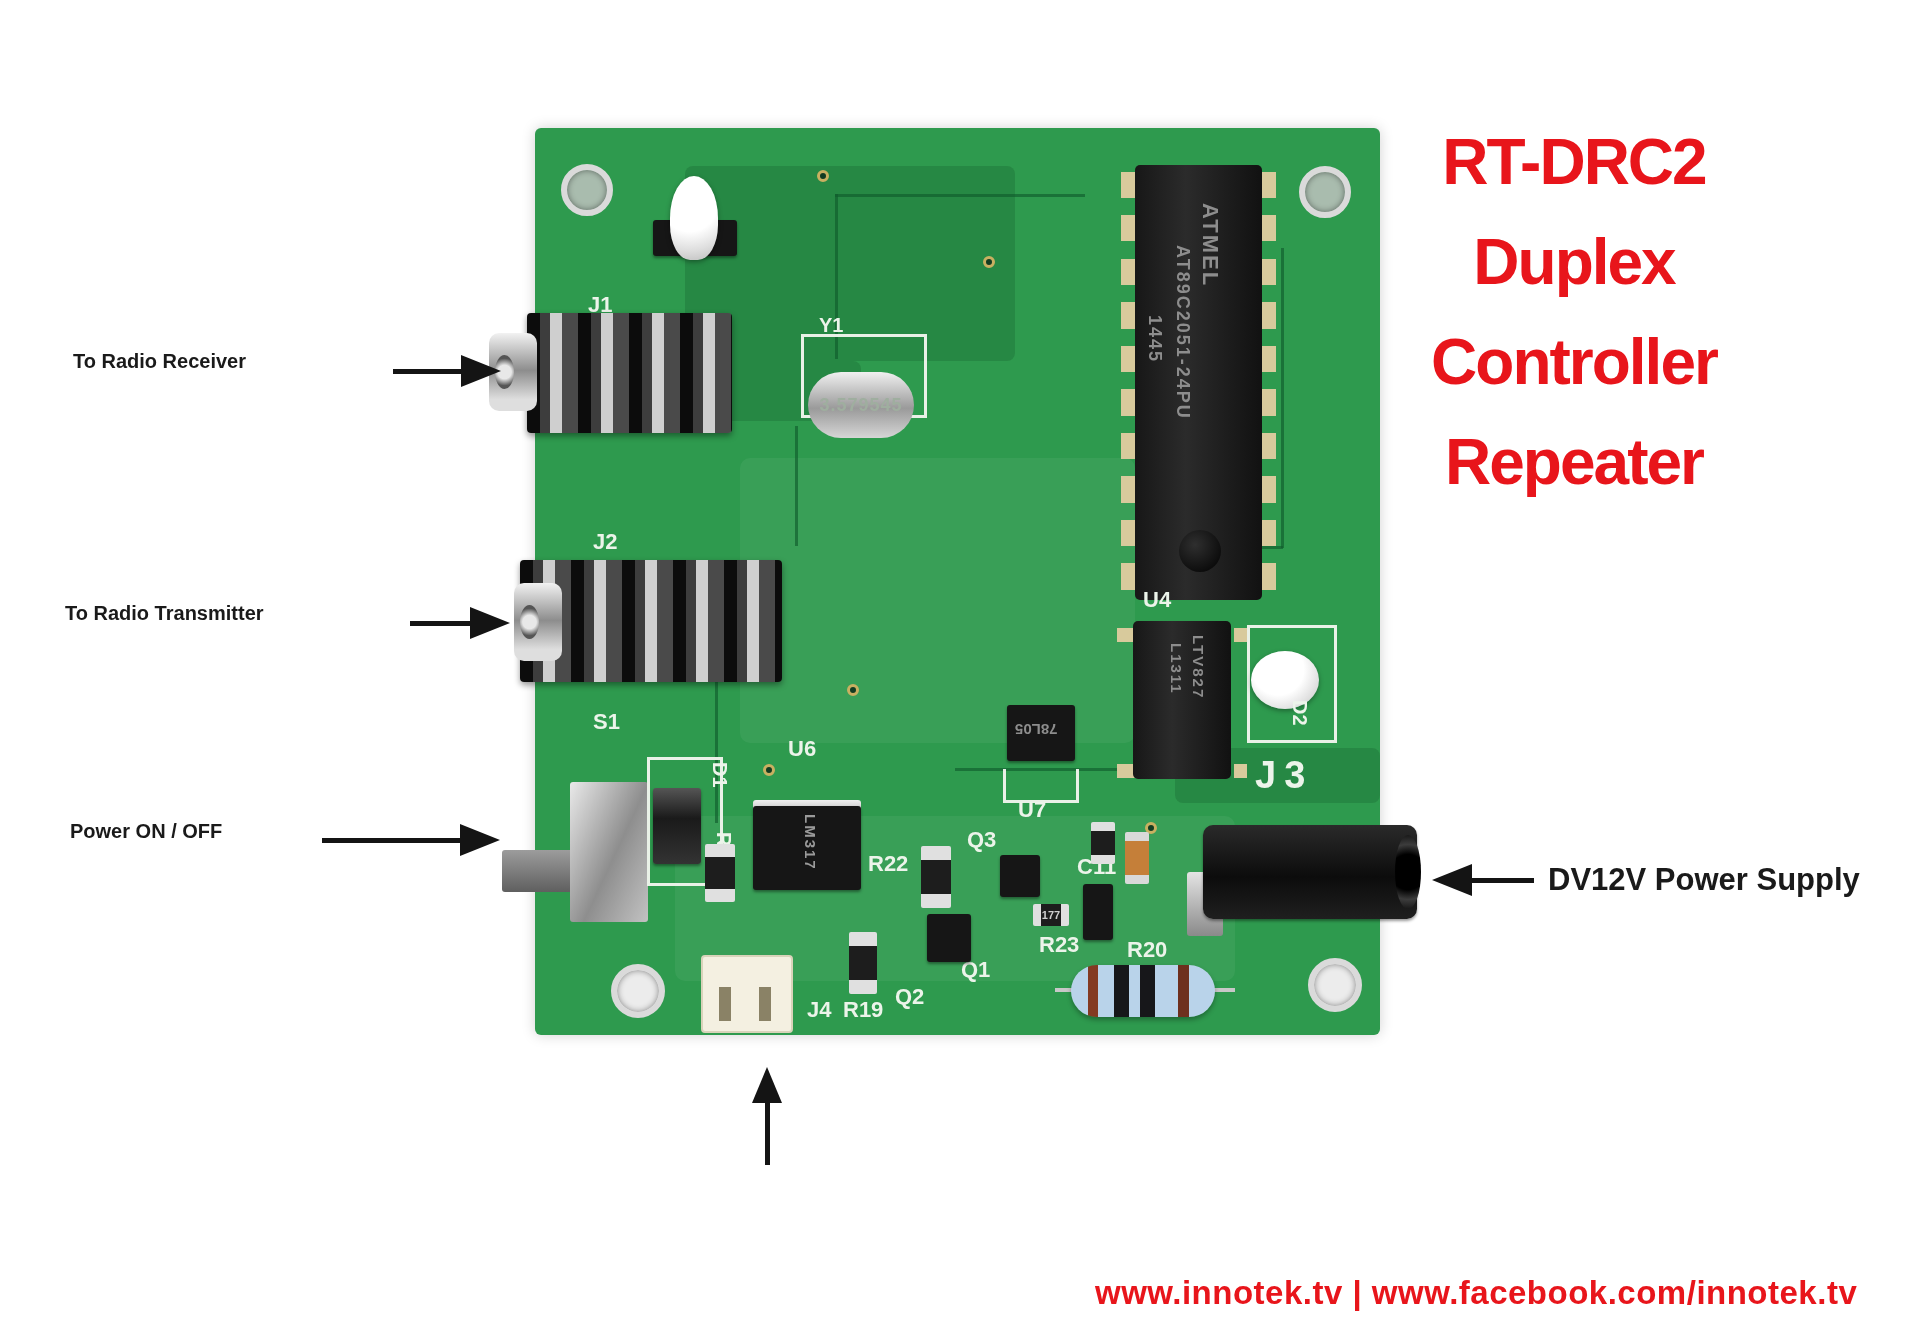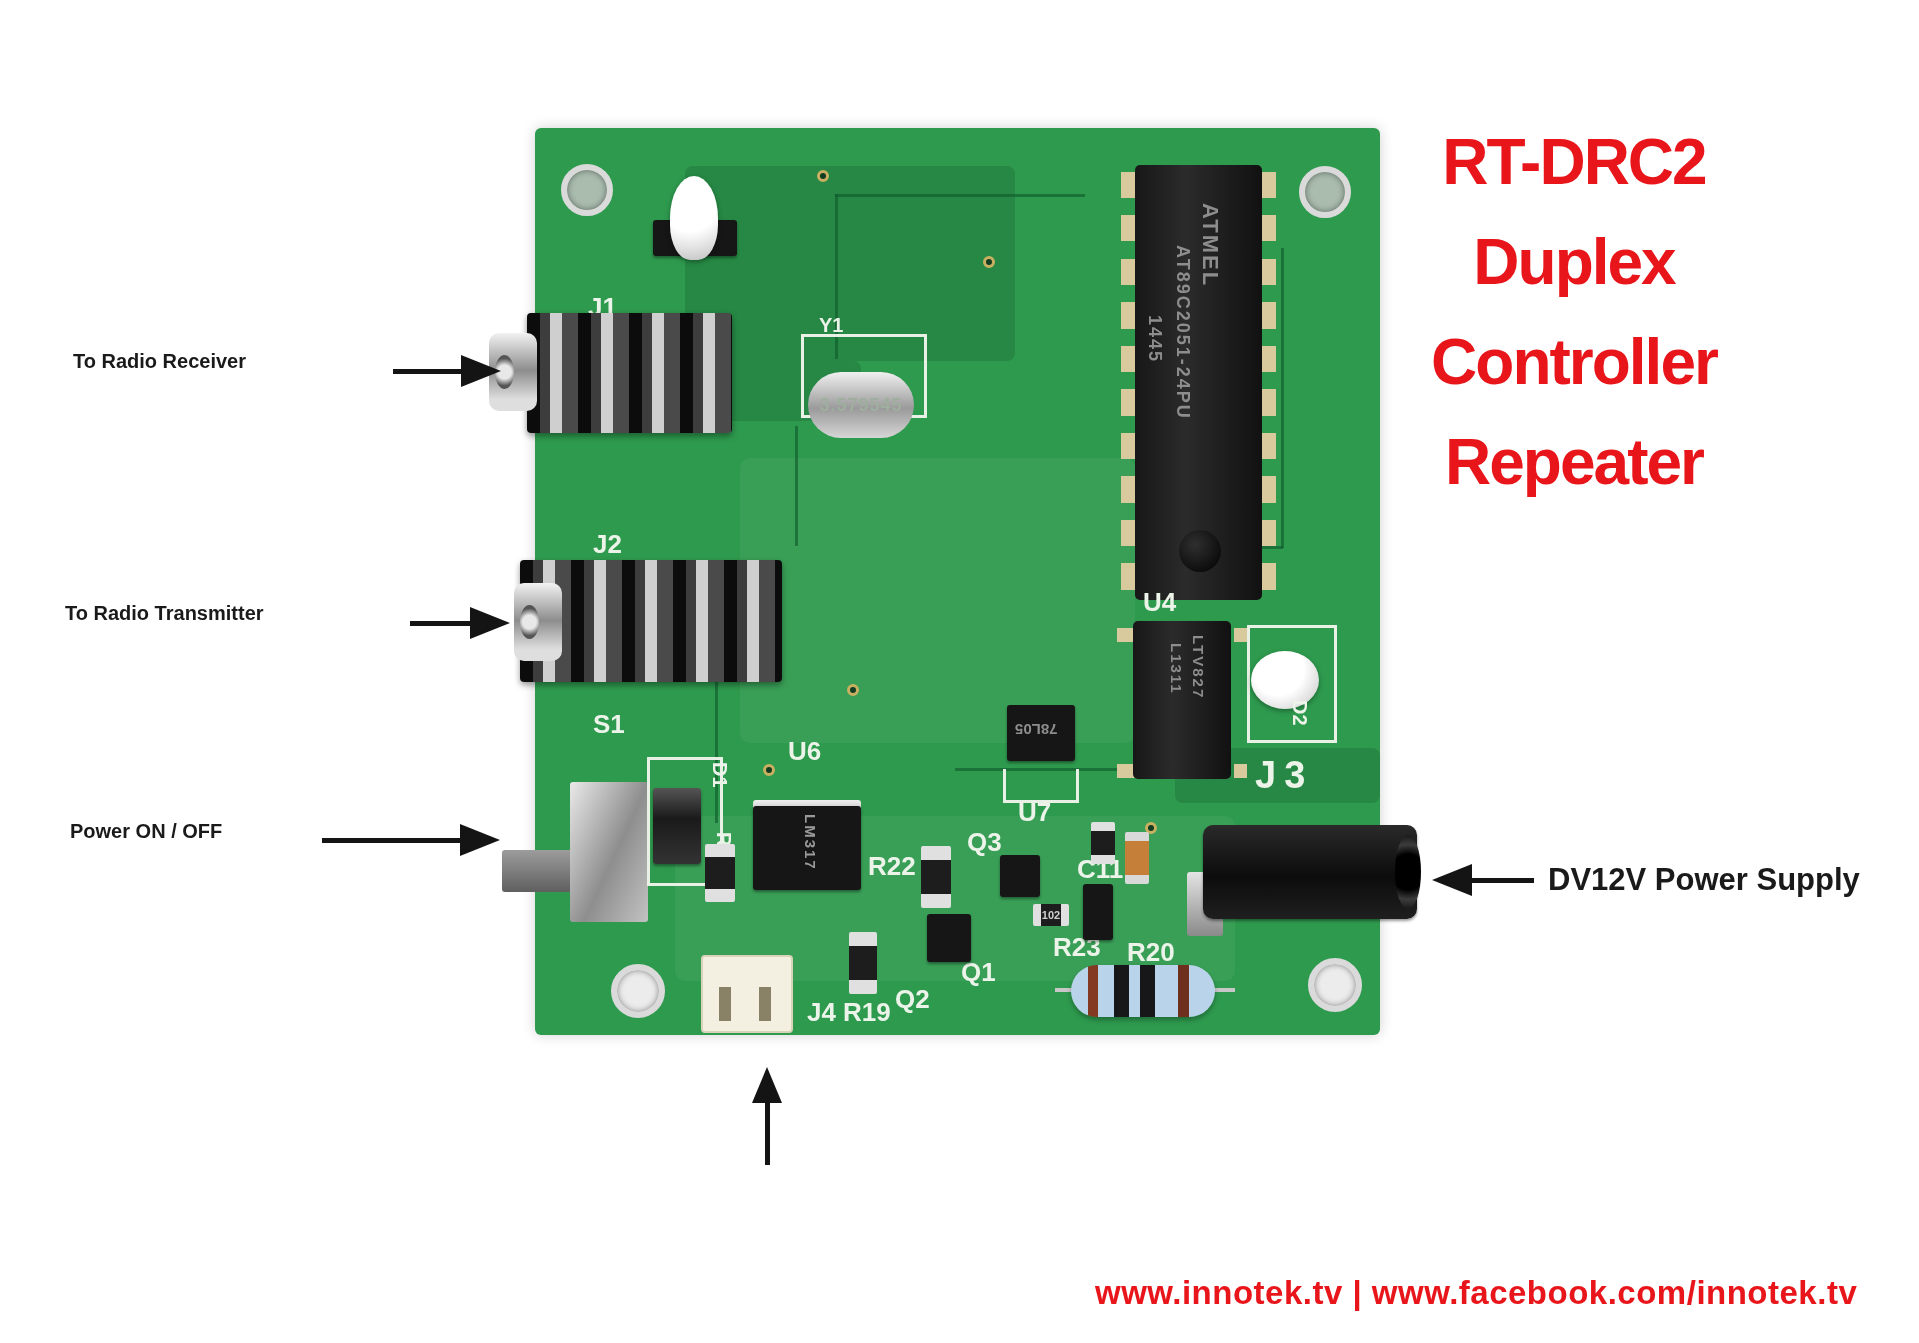--- a/index.html
+++ b/index.html
@@ -25,21 +25,21 @@
        border-radius:6px;box-shadow:0 0 14px rgba(0,0,0,.18);}
   .pour-d{position:absolute;background:rgba(0,45,16,.16);border-radius:8px;}
   .pour-l{position:absolute;background:rgba(255,255,255,.055);border-radius:10px;}
   .trace{position:absolute;background:rgba(16,92,44,.65);}
   .via{position:absolute;width:12px;height:12px;border-radius:50%;
        background:#123c22;border:3px solid #c9b061;box-sizing:border-box;}
   .hole{position:absolute;border-radius:50%;background:#a9bcae;border:6px solid #dadada;
         box-sizing:border-box;box-shadow:inset 0 0 6px rgba(0,0,0,.45);}
   .hole.bright{background:#ececec;}
   
-  .silk{position:absolute;color:#ecf4ea;font-weight:700;font-size:26px;white-space:nowrap;}
+  .silk{position:absolute;color:#ecf4ea;font-weight:700;font-size:22px;white-space:nowrap;}
   .silkv{position:absolute;color:#ecf4ea;font-weight:700;font-size:20px;white-space:nowrap;
          transform:rotate(90deg);transform-origin:left top;}
   .silkbox{position:absolute;border:3px solid #e9f1e7;}
   
   .jackbody{position:absolute;border-radius:4px;background:
      repeating-linear-gradient(90deg,#0c0c0c 0 13px,#3d3d3d 13px 23px,#cfcfcf 23px 35px,#4a4a4a 35px 51px);
      box-shadow:0 3px 6px rgba(0,0,0,.4);}
   .barrel{position:absolute;border-radius:10px;
      background:linear-gradient(180deg,#f2f2f2,#8d8d8d 48%,#dedede 85%);}
   .barrel::after{content:"";position:absolute;left:6px;top:28%;width:40%;height:44%;
@@ -156,34 +156,34 @@
     <div class="silk" style="left:720px;top:626px;font-size:38px;letter-spacing:8px;">J3</div>
     <div class="metal" style="left:652px;top:712px;width:36px;height:64px;background:linear-gradient(180deg,#e4e4e4,#8a8a8a);"></div>
     <div class="sot" style="left:668px;top:697px;width:214px;height:94px;border-radius:10px;background:linear-gradient(180deg,#2a2a2a,#0c0c0c 55%,#1f1f1f);">
       <div style="position:absolute;right:-4px;top:10px;width:26px;height:74px;border-radius:50%;
            background:radial-gradient(circle,#000 0 45%,#3c3c3c 70%,#111);"></div>
     </div>
 
     <div class="silk" style="left:333px;top:723px;">R22</div>
     <div class="silk" style="left:432px;top:699px;">Q3</div>
     <div class="silk" style="left:542px;top:726px;">C11</div>
-    <div class="silk" style="left:518px;top:804px;">R23</div>
+    <div class="silk" style="left:504px;top:804px;">R23</div>
     <div class="silk" style="left:592px;top:809px;">R20</div>
     <div class="silk" style="left:426px;top:829px;">Q1</div>
     <div class="silk" style="left:360px;top:856px;">Q2</div>
     <div class="silk" style="left:272px;top:869px;">J4</div>
     <div class="silk" style="left:308px;top:869px;">R19</div>
 
     <div class="smd" style="left:170px;top:716px;width:30px;height:58px;"></div>
     <div class="smd" style="left:386px;top:718px;width:30px;height:62px;"></div>
     <div class="sot" style="left:465px;top:727px;width:40px;height:42px;"></div>
     <div class="capor" style="left:590px;top:704px;width:24px;height:52px;"></div>
     <div class="smd" style="left:556px;top:694px;width:24px;height:42px;"></div>
     <div class="smd" style="left:498px;top:776px;width:36px;height:22px;background:linear-gradient(90deg,#e0e0e0 0 22%,#1d1d1d 22% 78%,#e0e0e0 78%);display:flex;align-items:center;justify-content:center;">
-      <span style="color:#cfcfcf;font-size:11px;font-weight:700;">102</span>
+      <span style="color:#cfcfcf;font-size:11px;font-weight:700;">177</span>
     </div>
     <div class="sot" style="left:548px;top:756px;width:30px;height:56px;"></div>
     <div class="sot" style="left:392px;top:786px;width:44px;height:48px;"></div>
     <div class="smd" style="left:314px;top:804px;width:28px;height:62px;"></div>
 
     <div style="position:absolute;left:166px;top:827px;width:92px;height:78px;background:#f4f0e1;
          border:2px solid #d9d3ba;border-radius:4px;box-sizing:border-box;">
       <div style="position:absolute;left:16px;top:30px;width:12px;height:34px;background:#8a8266;"></div>
       <div style="position:absolute;left:56px;top:30px;width:12px;height:34px;background:#8a8266;"></div>
     </div>

